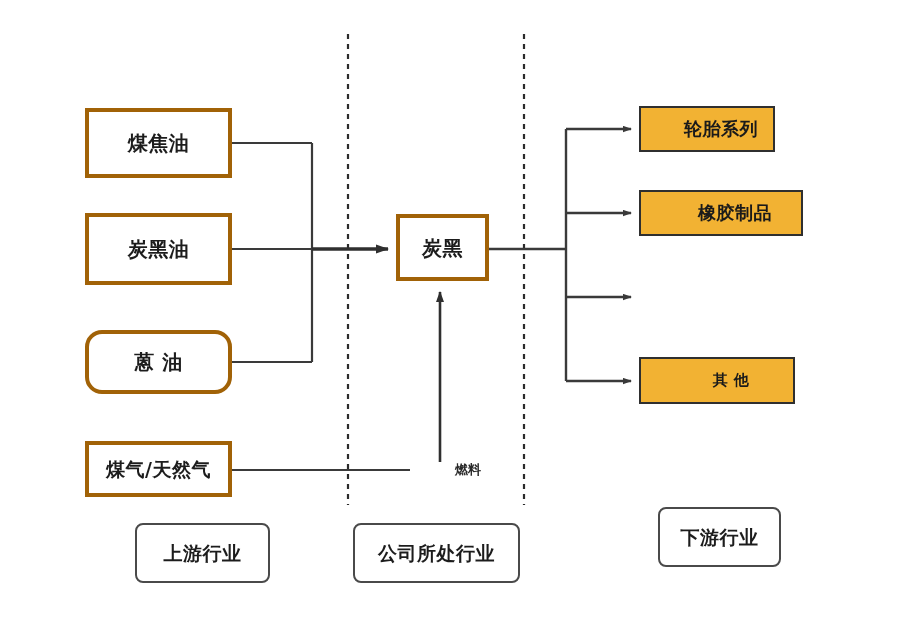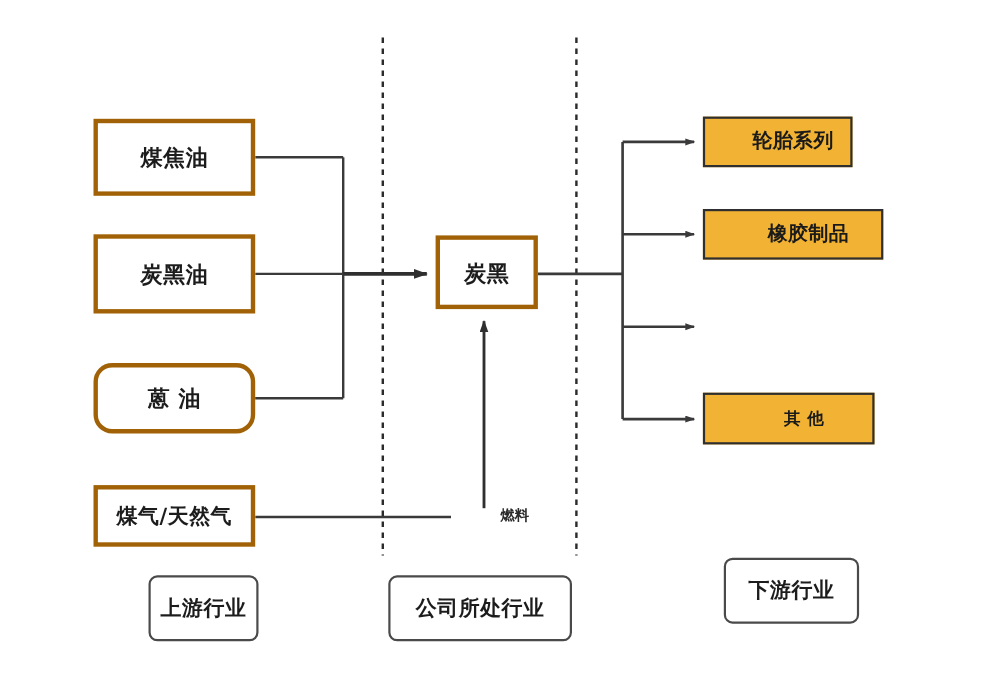--- a/index.html
+++ b/index.html
@@ -151,21 +151,21 @@
 
   <div class="node node-yellow" style="left:639px; top:190px; width:164px; height:46px;">
     <span>橡胶制品</span>
   </div>
 
 
   <div class="node node-yellow" style="left:639px; top:357px; width:156px; height:47px; font-size:15px;">
     <span>其 他</span>
   </div>
 
-  <div class="node node-legend" style="left:135px; top:523px; width:100px; height:60px;">
+  <div class="node node-legend" style="left:135px; top:523px; width:135px; height:60px;">
     <span>上游行业</span>
   </div>
 
   <div class="node node-legend" style="left:353px; top:523px; width:167px; height:60px;">
     <span>公司所处行业</span>
   </div>
 
   <div class="node node-legend" style="left:634px; top:507px; width:123px; height:60px;margin-left:24px;">
     <span>下游行业</span>
   </div>

